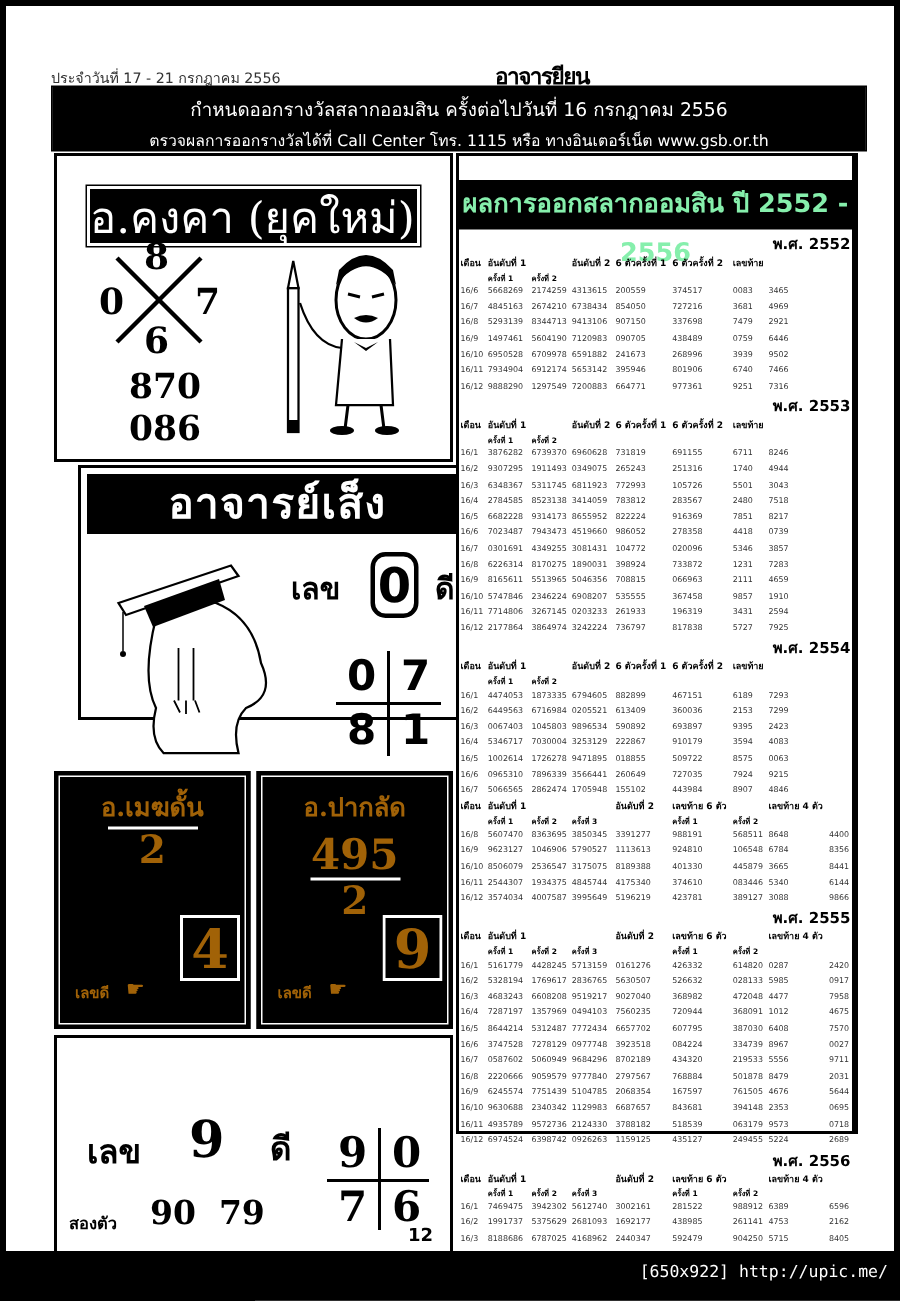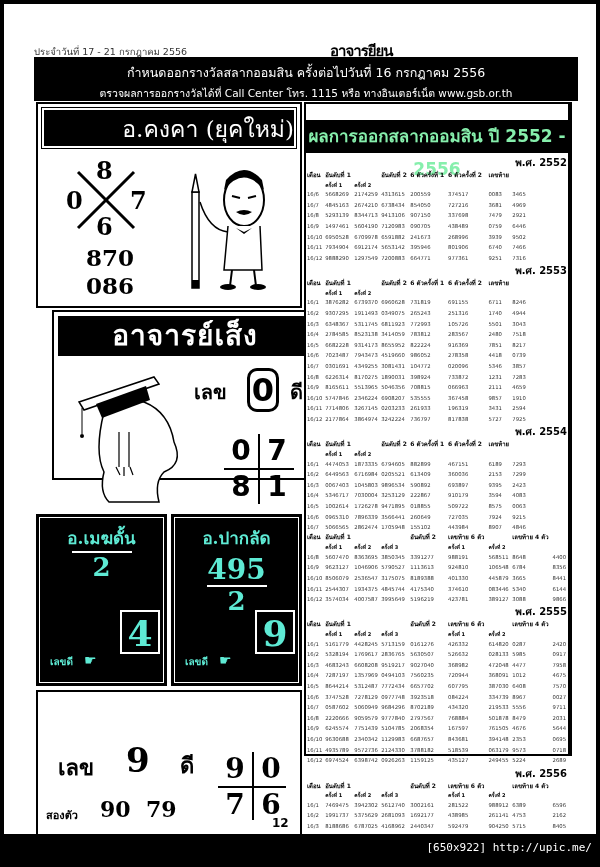--- a/index.html
+++ b/index.html
@@ -8,36 +8,36 @@
   .page { position: absolute; left: 4px; top: 4px; width: 592px; height: 830px; background: #fff; }
   .topline { position: absolute; left: 30px; top: 38px; width: 540px; height: 16px; }
   .date { position: absolute; left: 0; top: 2px; font-size: 9.5px; color: #333; }
   .logo { position: absolute; left: 296px; top: -3px; font-size: 15px; font-weight: bold; letter-spacing: -1px; }
   .banner { position: absolute; left: 31px; top: 54px; width: 542px; height: 42px; background: #000; border: 2px solid #000; outline: 1px solid #000; color: #fff; text-align: center; }
   .banner .l1 { font-size: 12.5px; margin-top: 3px; text-align: center; }
   .banner .l2 { font-size: 10.5px; margin-top: 2px; }
 
   .left { position: absolute; left: 32px; top: 98px; width: 266px; }
   .box { border: 2px solid #000; position: absolute; left: 0; width: 266px; background:#fff; }
-  .k-title { margin: 4px; background: #000; color: #fff; border: 2px solid #fff; outline: 1px solid #000; height: 40px; font-family: "DejaVu Serif", serif; font-size: 23px; text-align: right; line-height: 38px; }
+  .k-title { margin: 20px; background: #000; color: #fff; border: 2px solid #fff; outline: 1px solid #000; height: 40px; font-family: "DejaVu Serif", serif; font-size: 29px; text-align: left; line-height: 38px; }
 
   .cross { position: absolute; left: 30px; top: 58px; width: 76px; height: 76px; }
   .cross .n { position: absolute; font-family: "DejaVu Serif", serif; font-weight: bold; font-size: 24px; }
   .big-num { position: absolute; left: 48px; font-family: "DejaVu Serif", serif; font-weight: bold; font-size: 23px; }
 
   .s-title { margin: 4px 4px 0 4px; background: #000; color: #fff; height: 40px; font-size: 28px; font-weight: bold; text-align: center; line-height: 40px; letter-spacing: 1px; }
   .leb { position: absolute; font-weight: bold; font-size: 20px; }
   .zero-box { position: absolute; left: 193px; top: 56px; width: 32px; height: 44px; border: 3px solid #000; border-radius: 10px; text-align: center; font-size: 32px; font-weight: bold; line-height: 38px; }
   .grid4 { position: absolute; width: 70px; height: 70px; }
   .grid4 .v { position: absolute; left: 34px; top: 0; width: 2px; height: 70px; background: #000; }
   .grid4 .h { position: absolute; left: 0; top: 34px; width: 70px; height: 2px; background: #000; }
   .grid4 .c { position: absolute; width: 34px; text-align: center; font-weight: bold; font-size: 28px; line-height: 34px; }
 
   .pair { position: absolute; top: 412px; width: 266px; height: 172px; }
-  .pbox { position: absolute; top: 0; width: 131px; height: 172px; background: #000; border: 2px solid #000; outline: 1px solid #fff; outline-offset: -4px; color: #5eead4; }
+  .pbox { position: absolute; top: 0; width: 131px; height: 172px; background: #000; border: 2px solid #000; outline: 1px solid #fff; outline-offset: -4px; color: #a16207; }
   .pbox .name { text-align: center; font-family: "DejaVu Serif", serif; font-weight: bold; font-size: 17px; margin-top: 8px; }
   .pbox .num { text-align: center; font-family: "DejaVu Serif", serif; font-weight: bold; font-size: 28px; line-height: 30px; margin-top: 4px; }
   .pbox .bar { width: 60px; height: 2px; background: #fff; margin: 0 auto; }
   .pbox .den { text-align: center; font-family: "DejaVu Serif", serif; font-weight: bold; font-size: 26px; line-height: 28px; }
   .pbox .lbl { position: absolute; left: 12px; top: 138px; font-size: 10px; font-weight: bold; }
   .pbox .hand { position: absolute; left: 46px; top: 136px; font-size: 14px; }
   .pbox .digit { position: absolute; left: 82px; top: 94px; width: 40px; height: 44px; border: 2px solid #fff; background:#000; outline: 1px solid #000; text-align: center; font-family: "DejaVu Serif", serif; font-weight: bold; font-size: 36px; line-height: 42px; }
 
   .som { position: absolute; top: 588px; width: 266px; height: 164px; }
   .som-title { margin: 3px; height: 32px; background: #000; color: #fff; text-align: center; line-height: 32px; font-size: 17px; font-weight: bold; border: 1px solid #fff; outline: 1px solid #000; }

